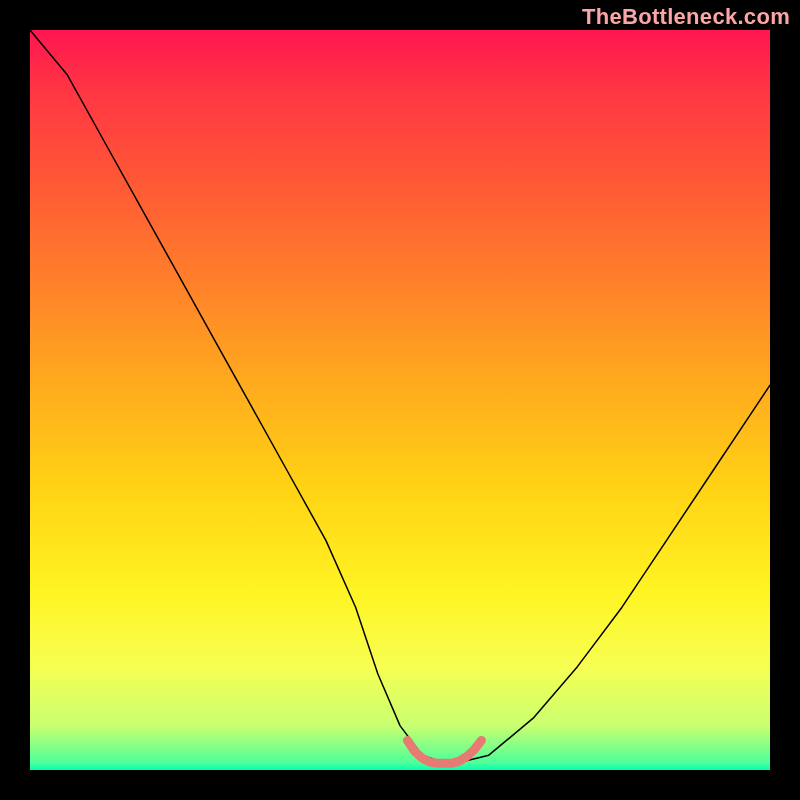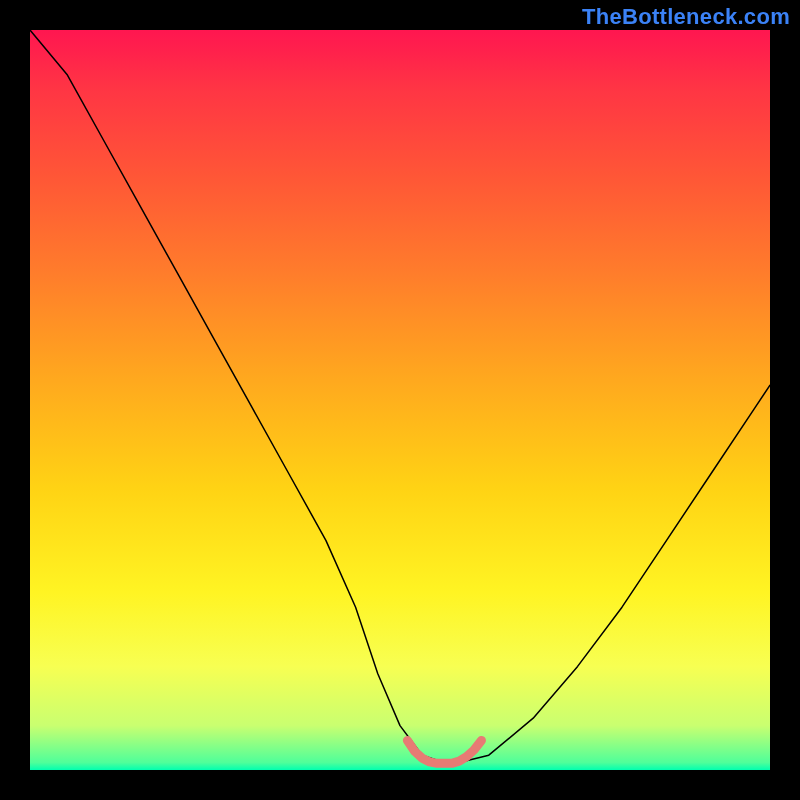--- a/index.html
+++ b/index.html
@@ -14,21 +14,21 @@
   .frame {
     position: relative;
     width: 800px;
     height: 800px;
     background: #000;
   }
   .watermark {
     position: absolute;
     top: 4px;
     right: 10px;
-    color: #3b82f6;
+    color: #fca5a5;
     font-size: 22px;
     font-weight: 600;
     letter-spacing: 0.3px;
     z-index: 20;
     user-select: none;
   }
   .plot-area {
     position: absolute;
     left: 30px;
     top: 30px;

